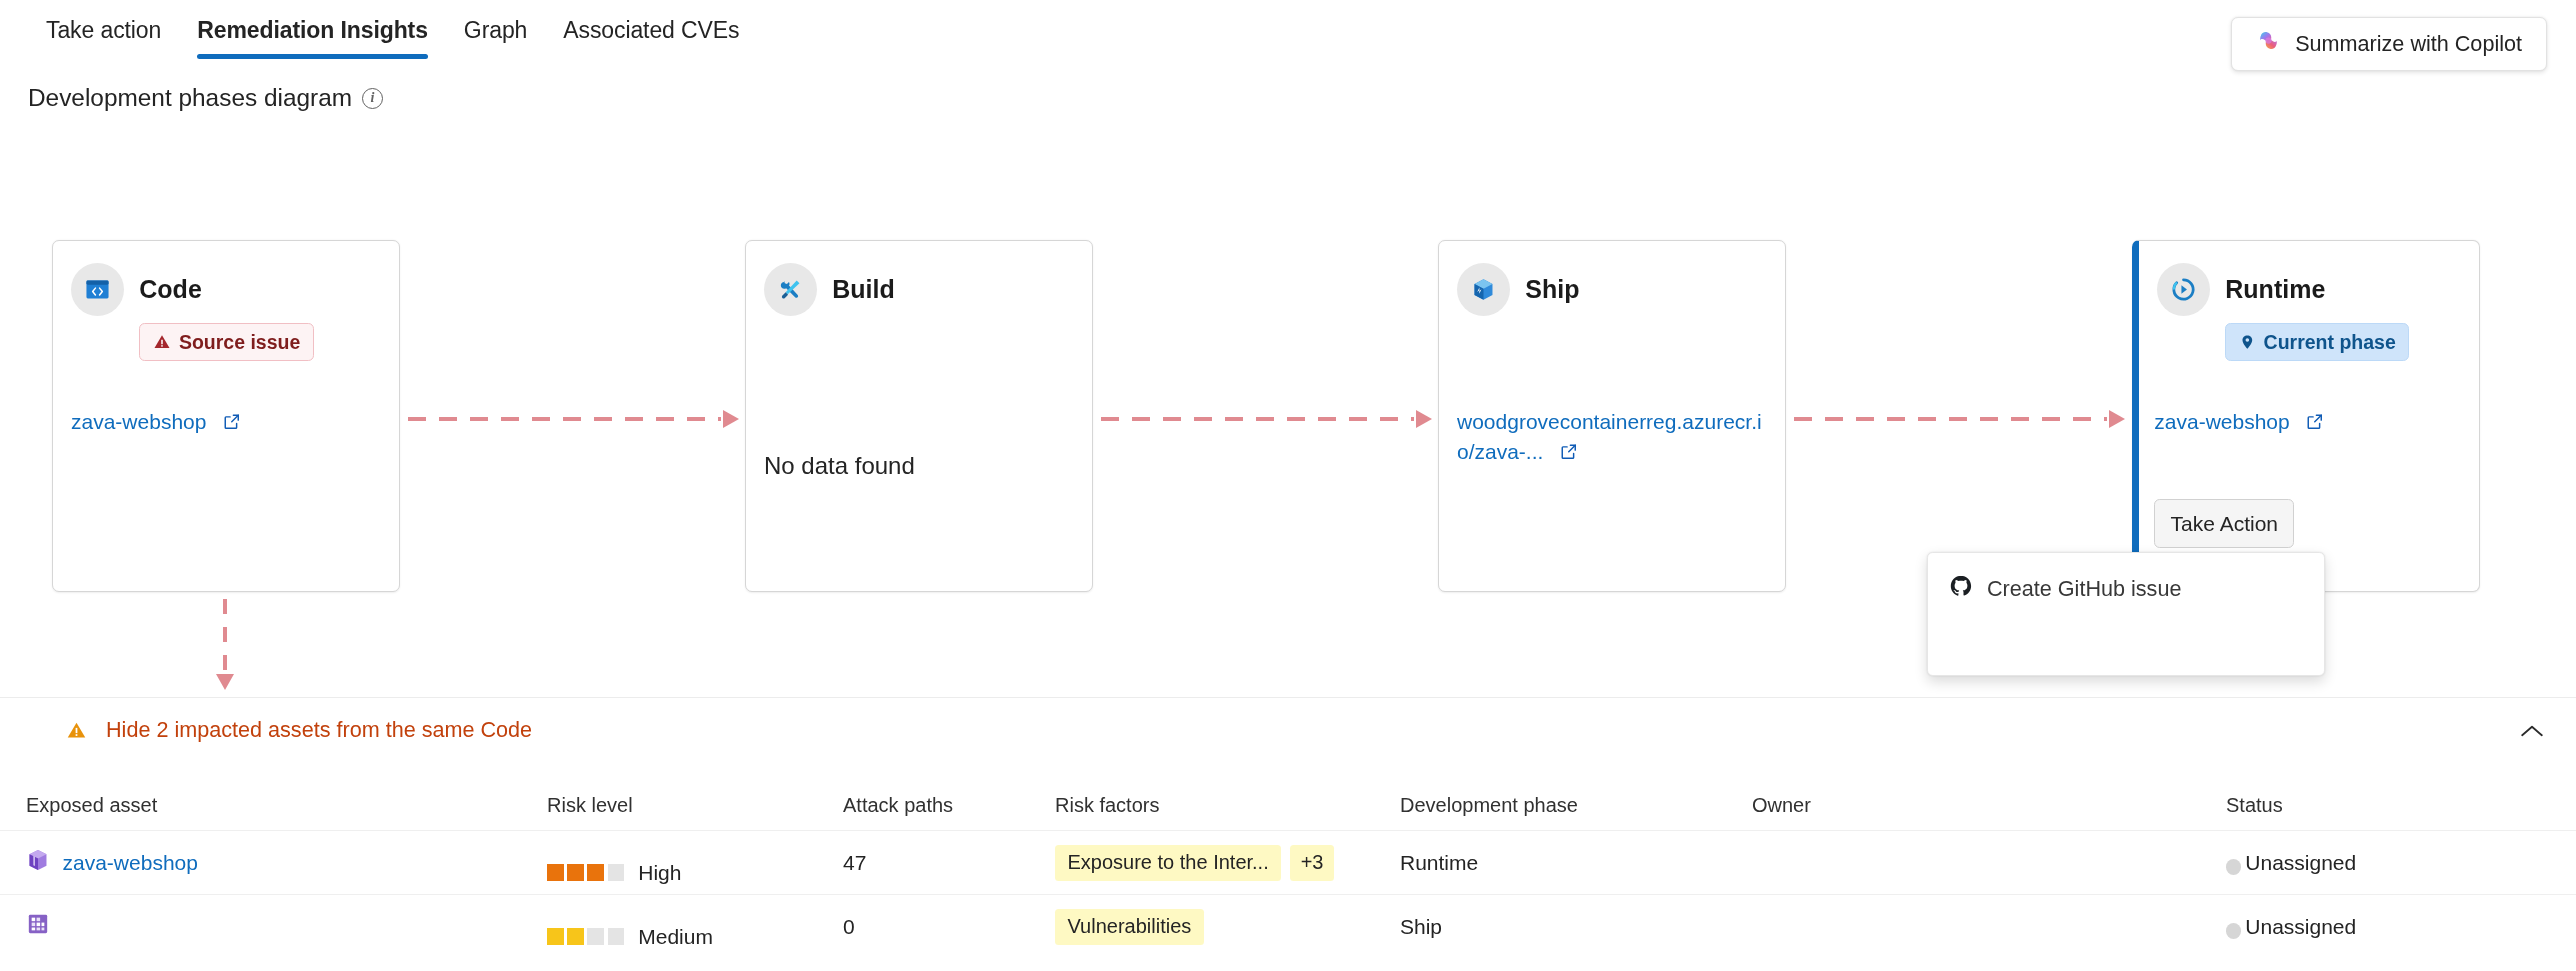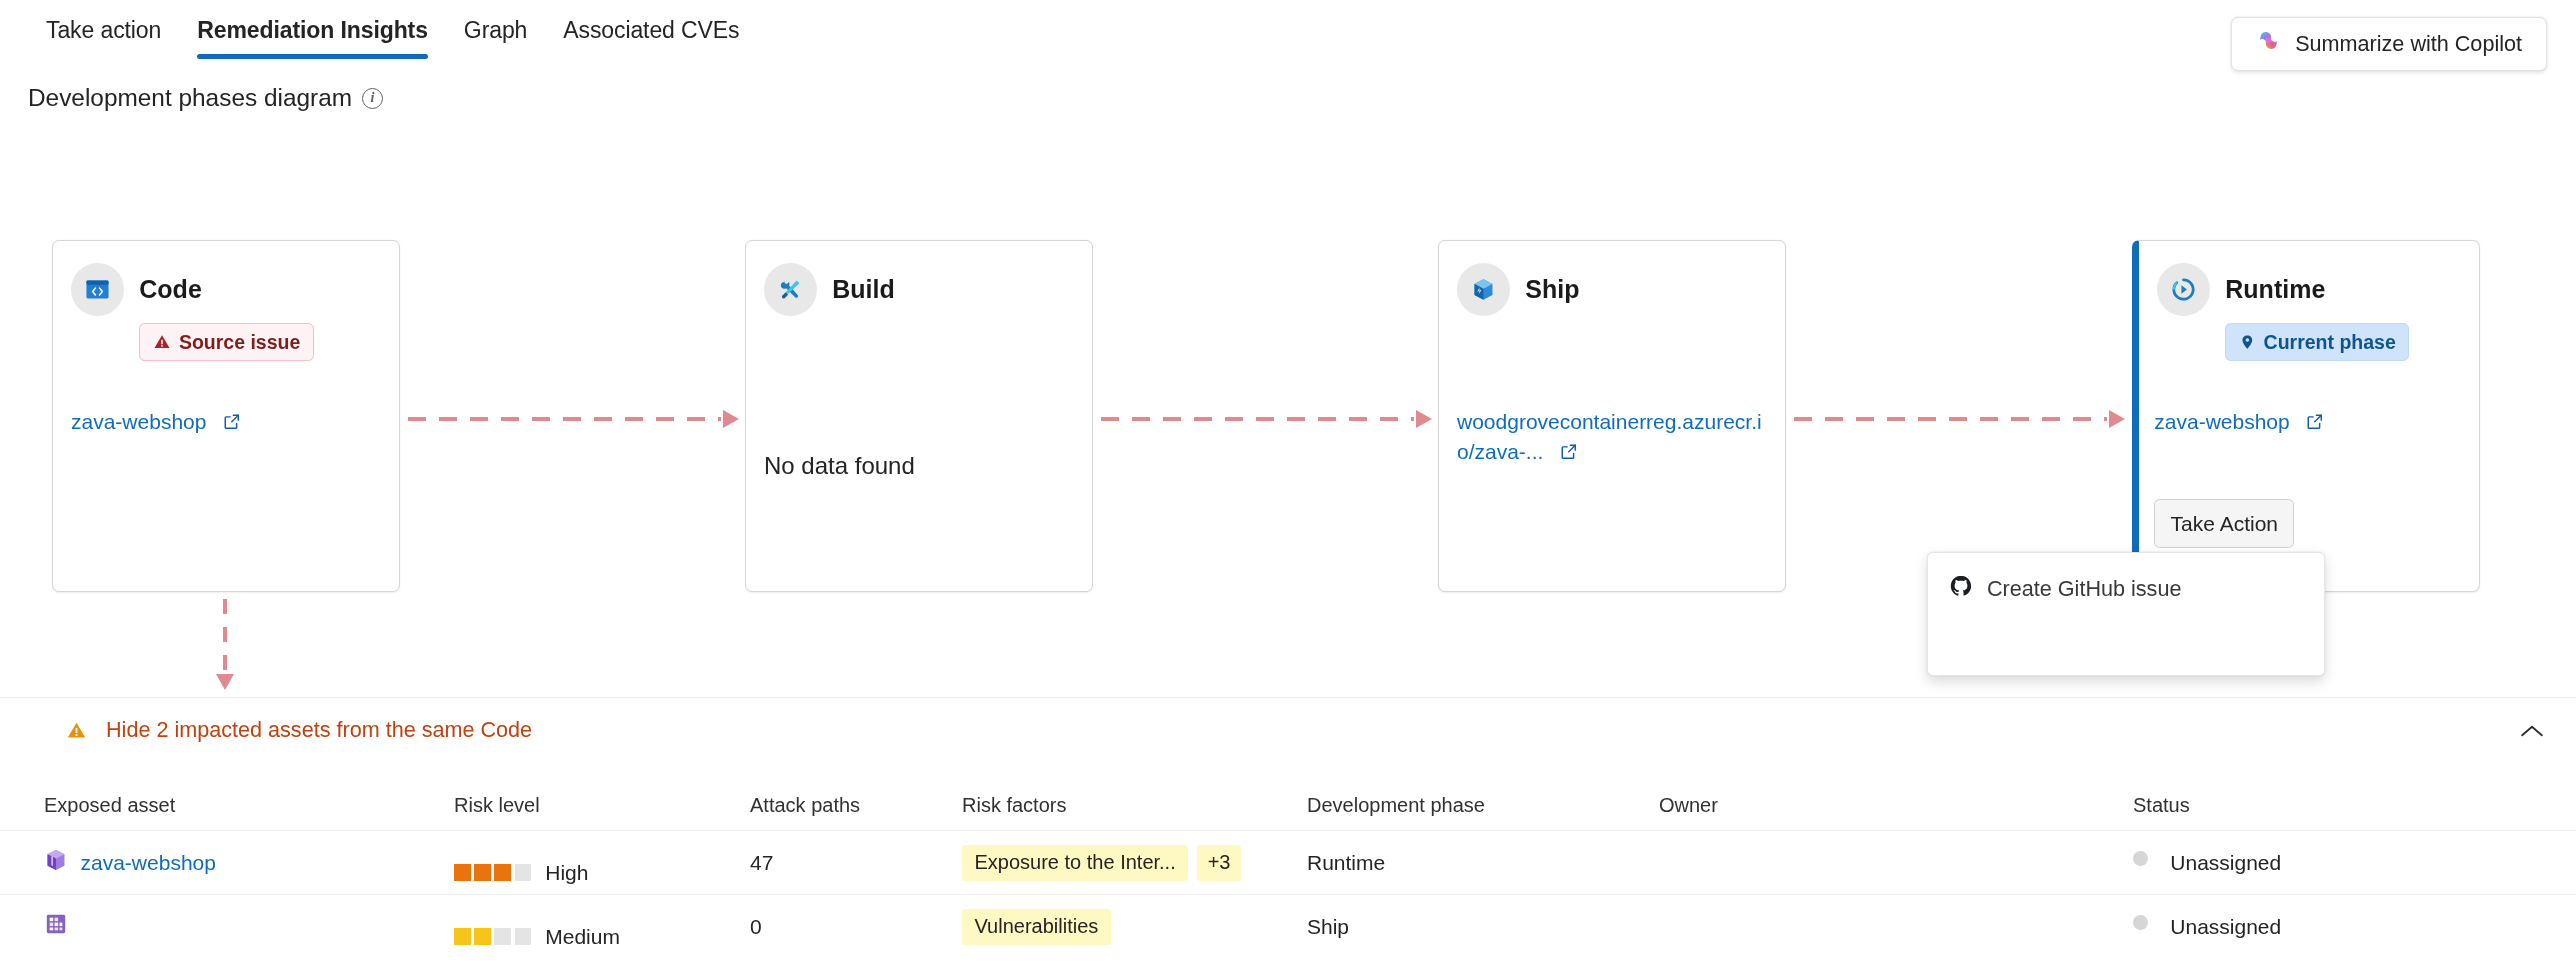--- a/index.html
+++ b/index.html
@@ -193,21 +193,21 @@
   .chevron-up {
     position: absolute; right: 32px; top: 7px;
     width: 24px; height: 14px; cursor: pointer;
   }
 
   
   .tbl { position: absolute; left: 0; top: 780px; width: 2576px; }
   .thead, .trow { display: flex; align-items: center; width: 2576px; }
   .thead { height: 50px; }
   .trow { height: 64px; border-top: 0.7px solid #efefef; }
-  .c0 { width: 454px; padding-left: 44px; }
+  .c0 { width: 547px; padding-left: 26px; }
   .c1 { width: 296px; }
   .c2 { width: 212px; }
   .c3 { width: 345px; }
   .c4 { width: 352px; }
   .c5 { width: 474px; }
   .c6 { width: 279px; }
 
   .th { font-size: 20px; color: #313131; }
   .td { font-size: 21px; color: #242424; }
 
@@ -222,21 +222,21 @@
     display: inline-flex; align-items: center; justify-content: center;
     height: 36px; padding: 0 12.5px;
     background: #fef9c3; border-radius: 3.5px;
     font-size: 20px; color: #242424;
     white-space: nowrap;
     cursor: pointer;
   }
   .chip-more { padding: 0 11px; }
   .factors-cell { display: flex; align-items: center; gap: 8.4px; }
 
-  .status-cell { display: flex; align-items: flex-start; gap: 22px; }
+  .status-cell { display: flex; align-items: flex-end; gap: 4px; }
   .dot { width: 15.3px; height: 15.3px; border-radius: 50%; background: #d6d6d6; flex: none; }
 </style>
 </head>
 <body>
 
 <div class="tabbar">
   <div class="tab">Take action</div>
   <div class="tab active">Remediation Insights</div>
   <div class="tab">Graph</div>
   <div class="tab">Associated CVEs</div>

